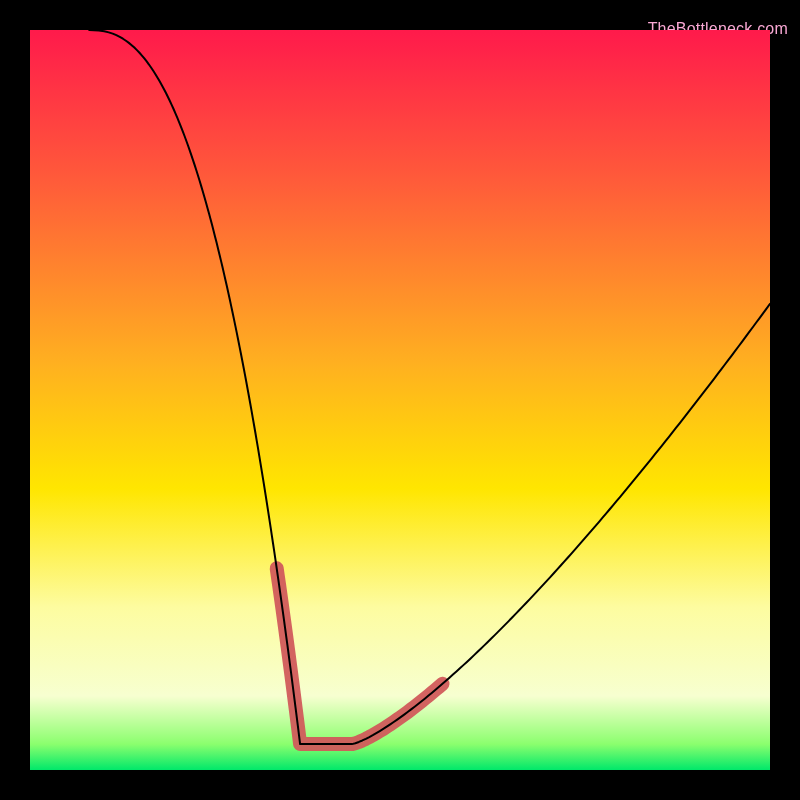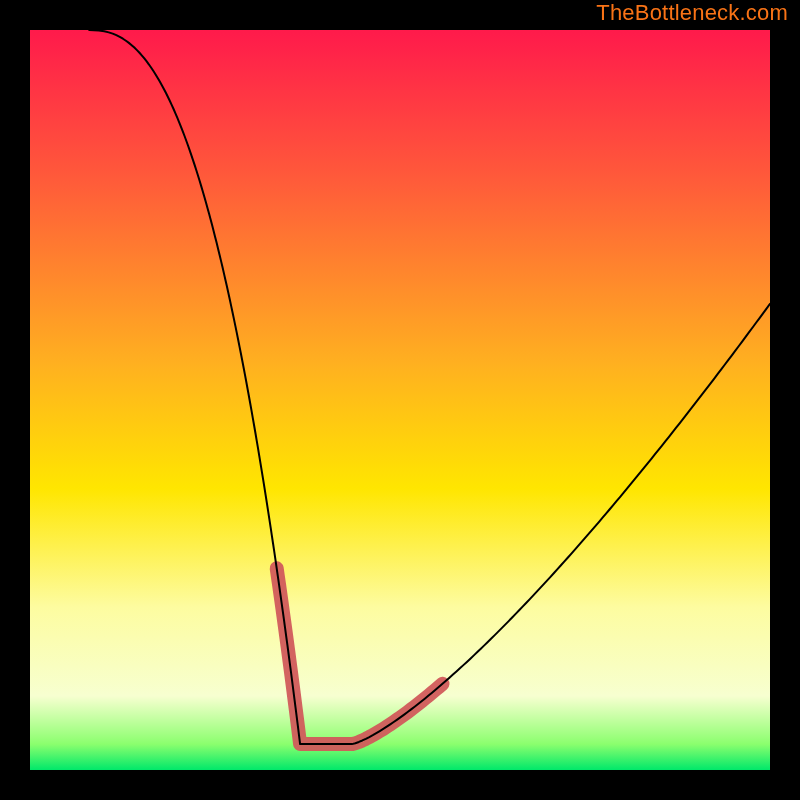--- a/index.html
+++ b/index.html
@@ -5,25 +5,25 @@
   * { margin: 0; padding: 0; box-sizing: border-box; }
   html, body { width: 800px; height: 800px; overflow: hidden; background: #000; }
   .frame {
     position: relative;
     width: 800px;
     height: 800px;
     background: #000;
   }
   .watermark {
     position: absolute;
-    top: 0;
+    top: 20px;
     right: 12px;
     font-family: Arial, Helvetica, sans-serif;
-    font-size: 22px;
-    color: #f97316;
+    font-size: 16px;
+    color: #f9a8d4;
     letter-spacing: 0.2px;
     user-select: none;
   }
   .plot-area {
     position: absolute;
     left: 30px;
     top: 30px;
     width: 740px;
     height: 740px;
   }

